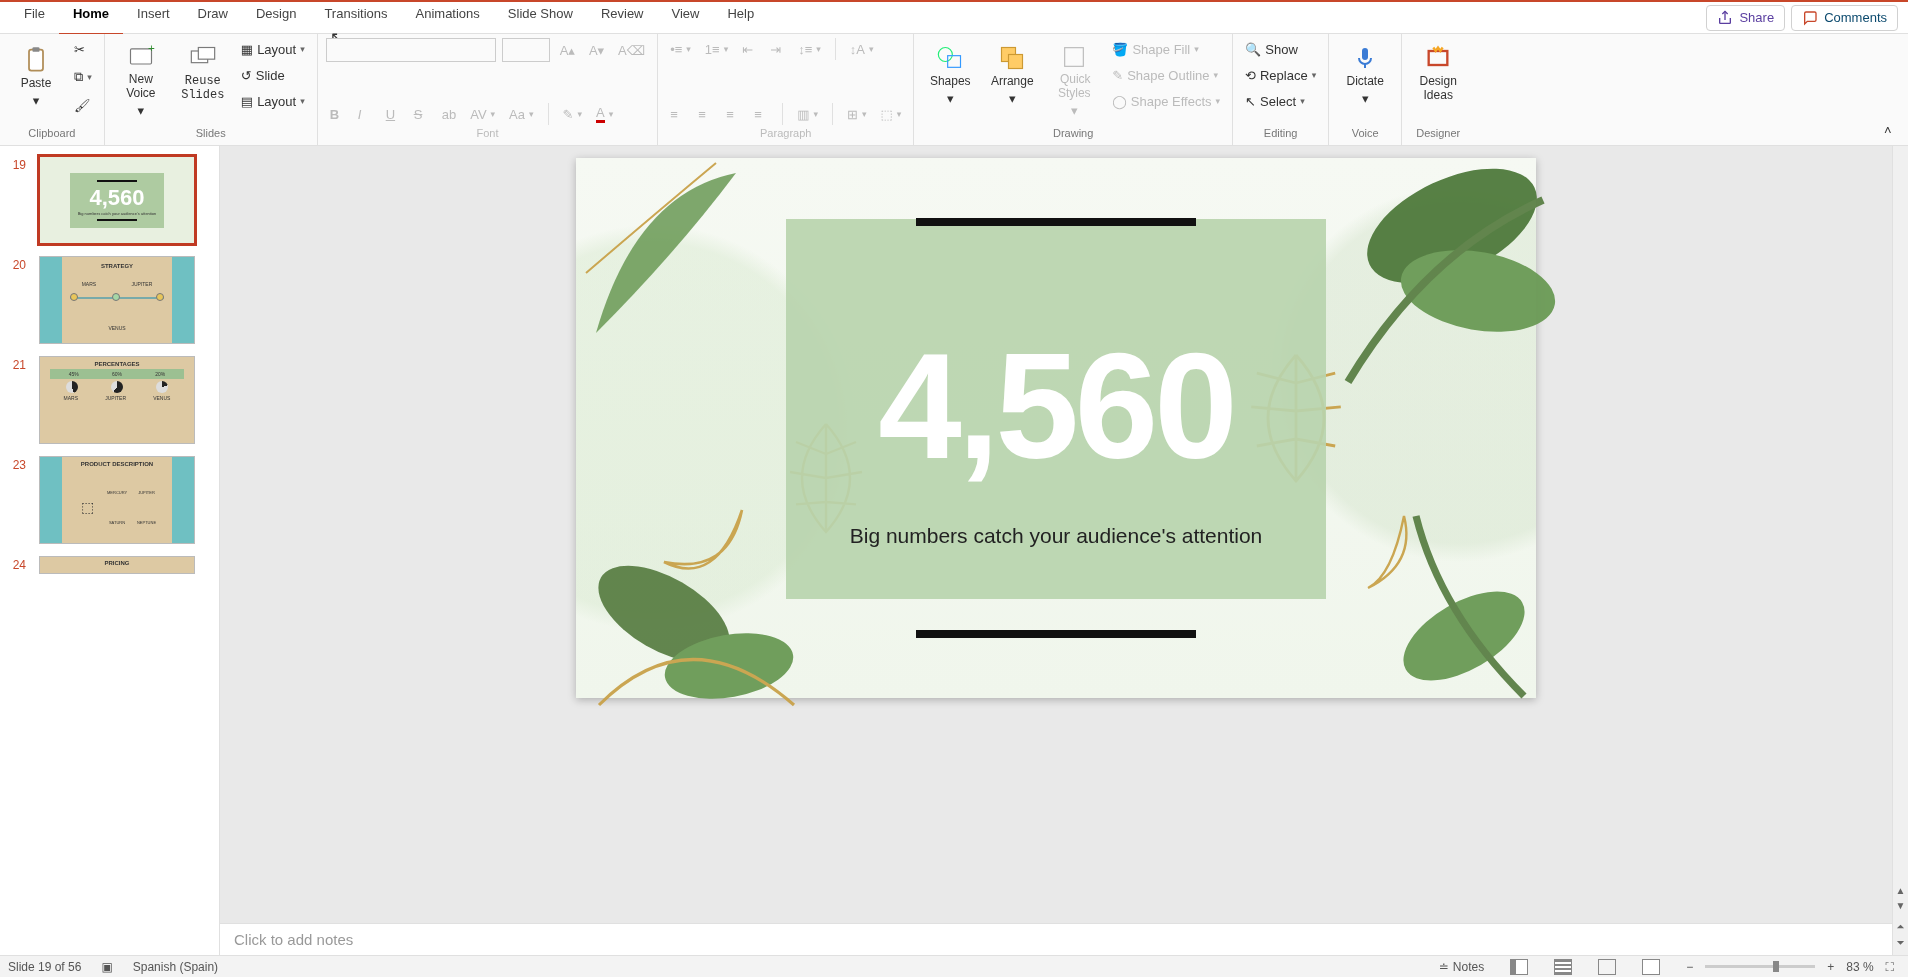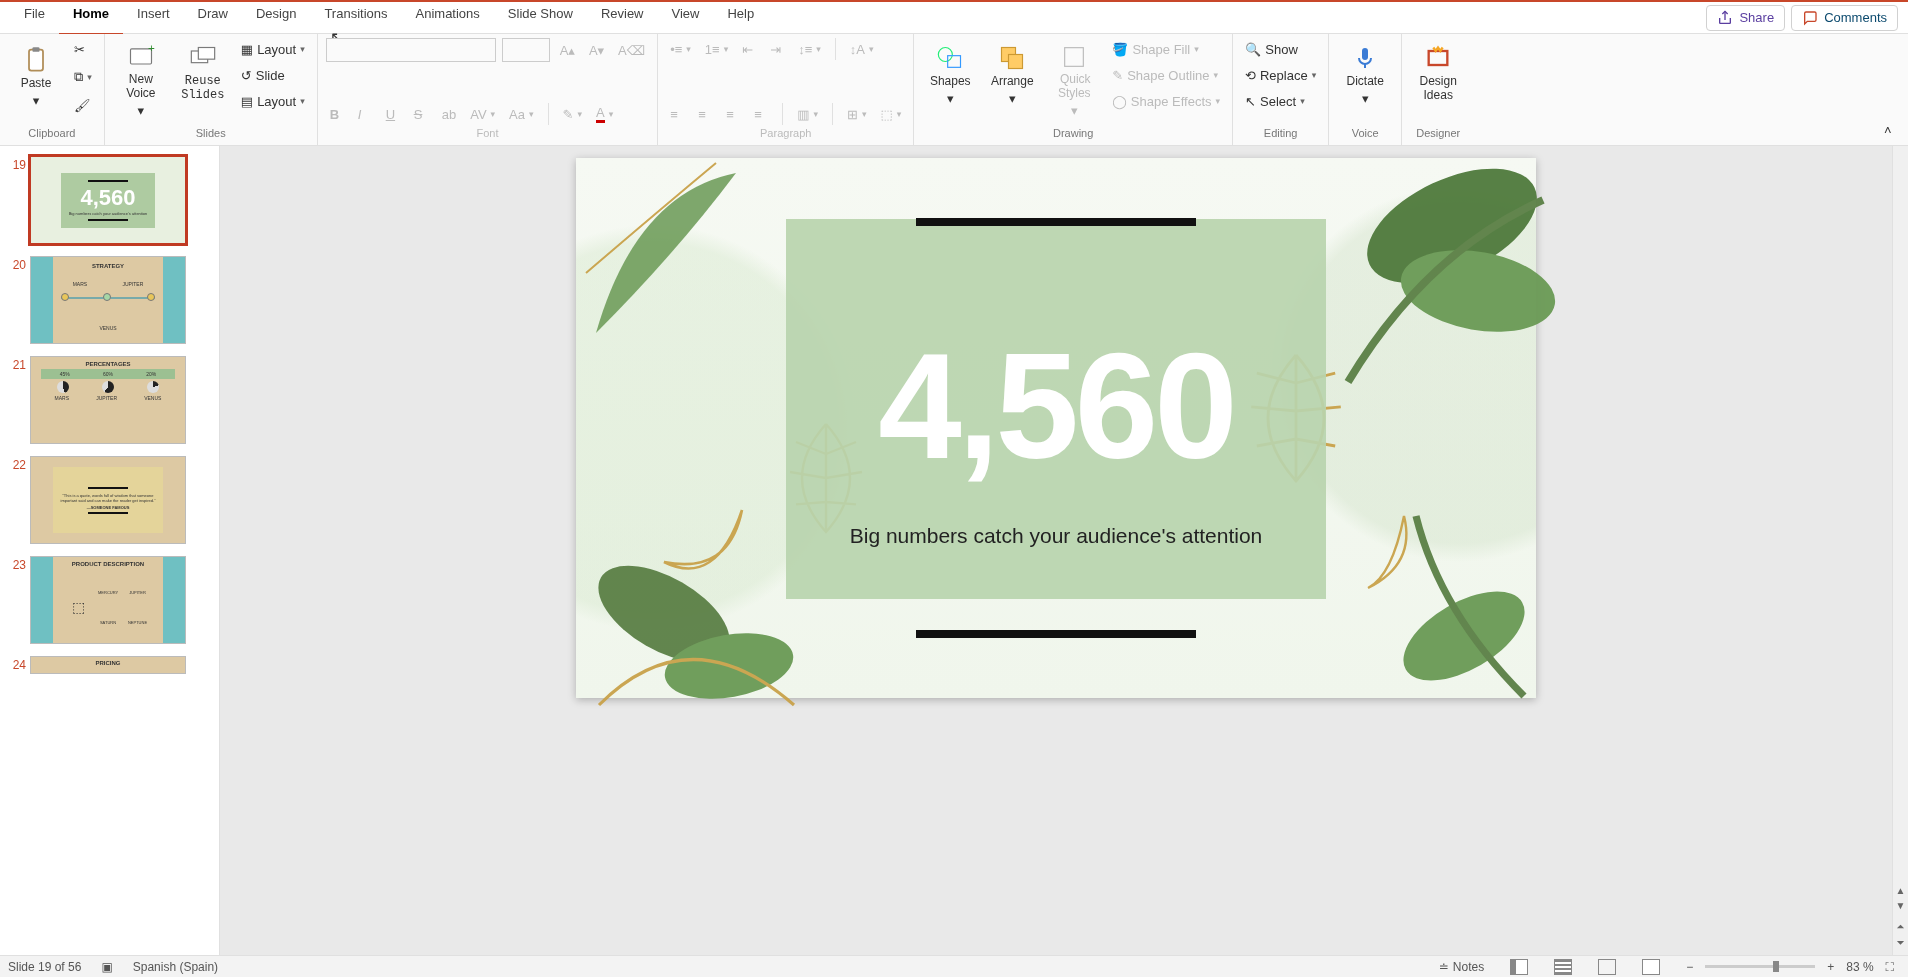--- a/index.html
+++ b/index.html
@@ -35,21 +35,21 @@
   .fontbox{width:170px;}
   .sizebox{width:48px;}
   .sep-v{width:1px;height:22px;background:var(--divider);margin:0 4px;}
   .disabled *{color:#bbb !important;}
   .group-inner{flex:1;display:flex;flex-direction:column;justify-content:space-between;}
   svg{display:block;}
 
   
   .workspace{flex:1;display:flex;min-height:0;background:var(--slidebg);}
   .thumbcol{width:220px;background:#fff;border-right:1px solid var(--divider);overflow-y:auto;overflow-x:hidden;padding:4px 0;position:relative;}
-  .thumbrow{display:flex;align-items:flex-start;gap:4px;padding:6px 2px 6px 6px;cursor:pointer;}
+  .thumbrow{display:flex;align-items:flex-start;gap:13px;padding:6px 2px 6px 6px;cursor:pointer;}
   .thumbnum{width:20px;text-align:right;font-size:12px;color:#c8472a;padding-top:2px;}
   .thumb{width:156px;height:88px;border:1px solid #bbb;background:#e6d4b9;position:relative;overflow:hidden;font-size:6px;}
   .thumb.sel{outline:3px solid var(--thumb-sel);outline-offset:-1px;}
 
   .canvaswrap{flex:1;display:flex;flex-direction:column;min-width:0;}
   .canvas{flex:1;position:relative;overflow:auto;background:var(--slidebg);}
   .slide{position:absolute;left:50%;top:12px;transform:translateX(-50%);width:960px;height:540px;box-shadow:0 2px 8px rgba(0,0,0,.25);}
   .slide-bg{position:absolute;inset:0;background:
     radial-gradient(circle at 8% 50%, rgba(210,230,200,.4) 0 20%, transparent 22%),
     radial-gradient(circle at 92% 40%, rgba(200,220,190,.35) 0 18%, transparent 20%),
@@ -484,31 +484,20 @@
           </div>
           <div style="display:flex;justify-content:space-around;font-size:5px;margin:2px 10px 0;">
             <span>MARS</span>
             <span>JUPITER</span>
             <span>VENUS</span>
           </div>
         </div>
       </div>
     </div>
 
-    <div class="thumbrow">
-      <div class="thumbnum">22</div>
-      <div class="thumb kraft t22">
-        <div class="card">
-          <div class="b"></div>
-          <div style="font-size:4px;text-align:center;padding:2px 6px;">“This is a quote, words full of wisdom that someone important said and can make the reader get inspired.”</div>
-          <div style="font-size:4px;font-weight:700;">—SOMEONE FAMOUS</div>
-          <div class="b"></div>
-        </div>
-      </div>
-    </div>
 
     <div class="thumbrow">
       <div class="thumbnum">23</div>
       <div class="thumb kraft">
         <div class="strip" style="left:0;"></div>
           <div class="strip r"></div>
         <div style="position:absolute;left:24px;right:24px;top:4px;text-align:center;font-weight:700;">PRODUCT DESCRIPTION</div>
         <div style="position:absolute;left:28px;right:28px;top:20px;bottom:6px;display:grid;grid-template-columns:1fr 20px 1fr;grid-template-rows:1fr 1fr;font-size:4px;text-align:center;align-items:center;">
           <span>MERCURY</span>
           <span style="grid-row:1/3;font-size:14px;">⬚</span>
@@ -572,20 +561,23 @@
         </div>
 
         <div class="centerbox"></div>
         <div class="bar top"></div>
         <div class="bignum">4,560</div>
         <div class="subtext">Big numbers catch your audience's attention</div>
         <div class="bar bot"></div>
       </div>
     </div>
 
+    <div class="notesbar">
+      <span>Click to add notes</span>
+    </div>
   </div>
 
   <div class="vscroll">
     <span class="arrow">▲</span>
     <span class="arrow">▼</span>
     <div style="height:6px;"></div>
     <span class="arrow">⏶</span>
     <span class="arrow">⏷</span>
   </div>
 </div>

